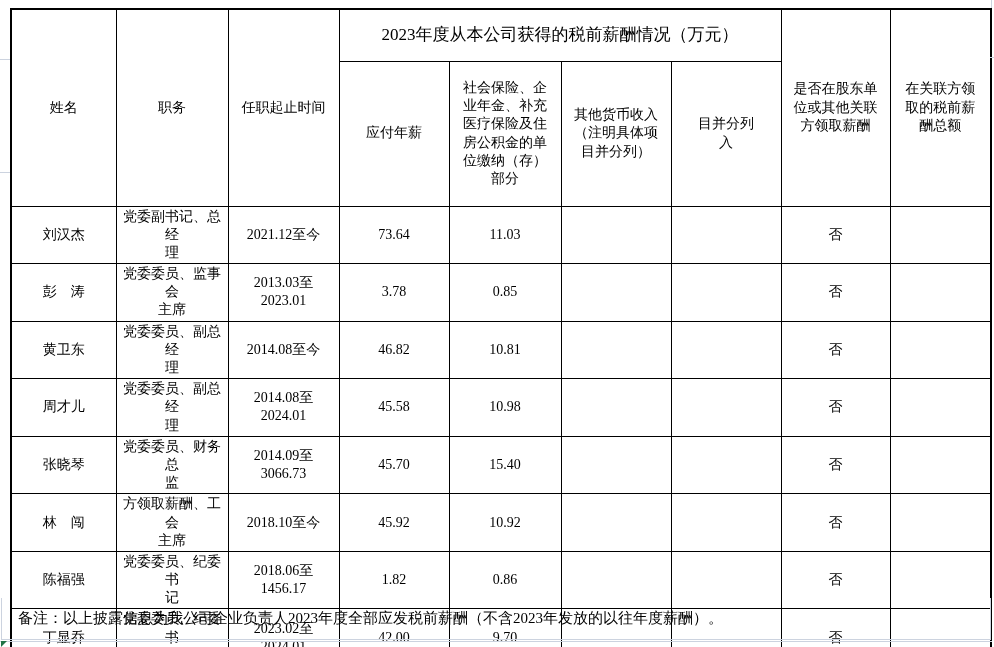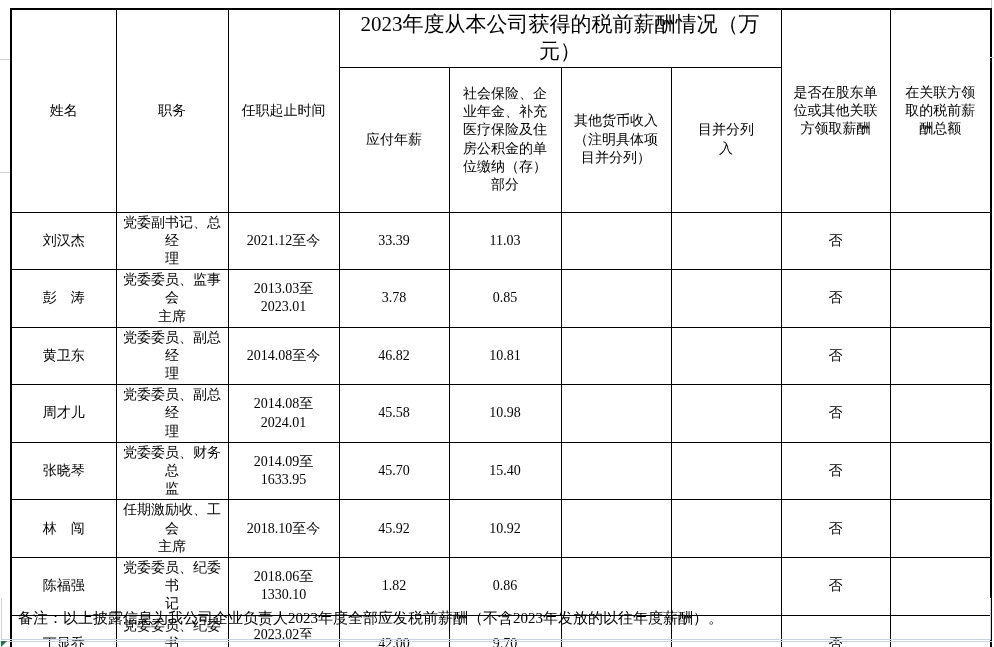--- a/index.html
+++ b/index.html
@@ -21,21 +21,21 @@
   table.salary-table td {
     border: 1px solid #000;
     text-align: center;
     vertical-align: middle;
     font-size: 14px;
     line-height: 1.3;
     padding: 1px 4px;
     white-space: pre-line;
     overflow: hidden;
   }
-  tr.h1 td.group-head { font-size: 21px; }
+  tr.h1 td.group-head { font-size: 17px; }
   .remark-row {
     position: absolute; left: 1px; top: 598px;
     width: 990px; height: 42px;
     border-left: 1px solid #ccd3df;
     border-right: 1px solid #ccd3df;
     border-bottom: 1px solid #ccd3df;
     display: flex; align-items: center;
     padding-left: 16px;
     box-sizing: border-box;
     font-size: 15px;
@@ -93,21 +93,21 @@
 目并分列）</td>
       <td>目并分列
 入</td>
     </tr>
 
     <tr style="height:43px">
       <td>刘汉杰</td>
       <td>党委副书记、总经
 理</td>
       <td>2021.12至今</td>
-      <td>33.39</td>
+      <td>73.64</td>
       <td>11.03</td>
       <td></td>
       <td></td>
       <td>否</td>
       <td></td>
     </tr>
     <tr style="height:51px">
       <td>彭　涛</td>
       <td>党委委员、监事会
 主席</td>
@@ -143,46 +143,46 @@
       <td></td>
       <td></td>
       <td>否</td>
       <td></td>
     </tr>
     <tr style="height:50px">
       <td>张晓琴</td>
       <td>党委委员、财务总
 监</td>
       <td>2014.09至
-1633.95</td>
+3066.73</td>
       <td>45.70</td>
       <td>15.40</td>
       <td></td>
       <td></td>
       <td>否</td>
       <td></td>
     </tr>
     <tr style="height:52px">
       <td>林　闯</td>
-      <td>任期激励收、工会
+      <td>方领取薪酬、工会
 主席</td>
       <td>2018.10至今</td>
       <td>45.92</td>
       <td>10.92</td>
       <td></td>
       <td></td>
       <td>否</td>
       <td></td>
     </tr>
     <tr style="height:56px">
       <td>陈福强</td>
       <td>党委委员、纪委书
 记</td>
       <td>2018.06至
-1330.10</td>
+1456.17</td>
       <td>1.82</td>
       <td>0.86</td>
       <td></td>
       <td></td>
       <td>否</td>
       <td></td>
     </tr>
     <tr style="height:46px">
       <td>丁显乔</td>
       <td>党委委员、纪委书

